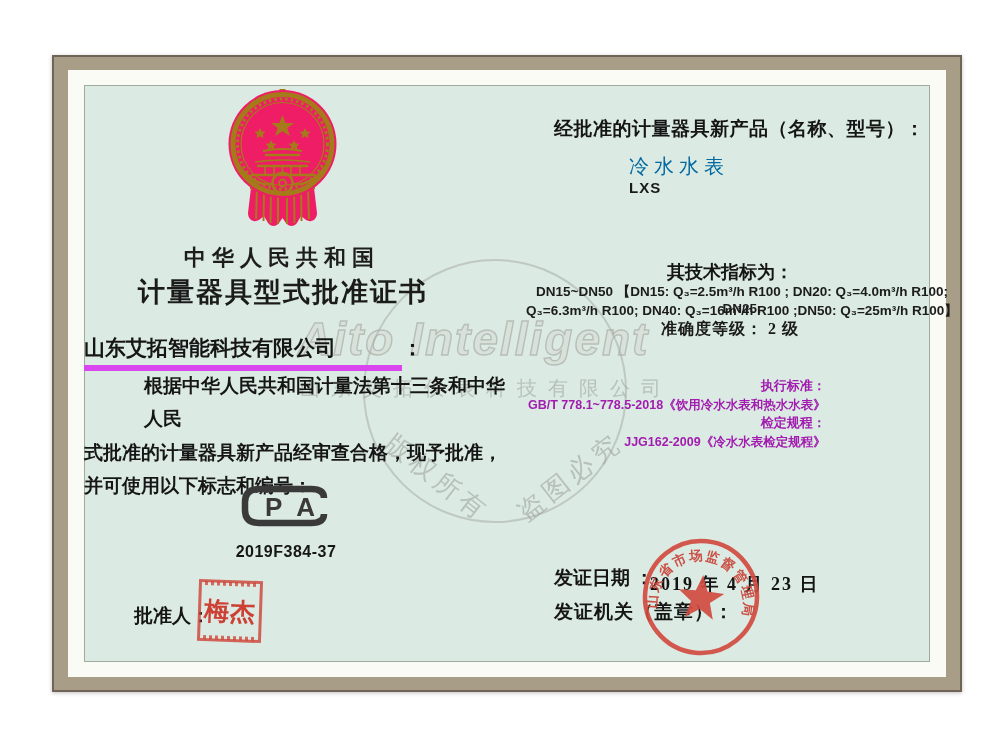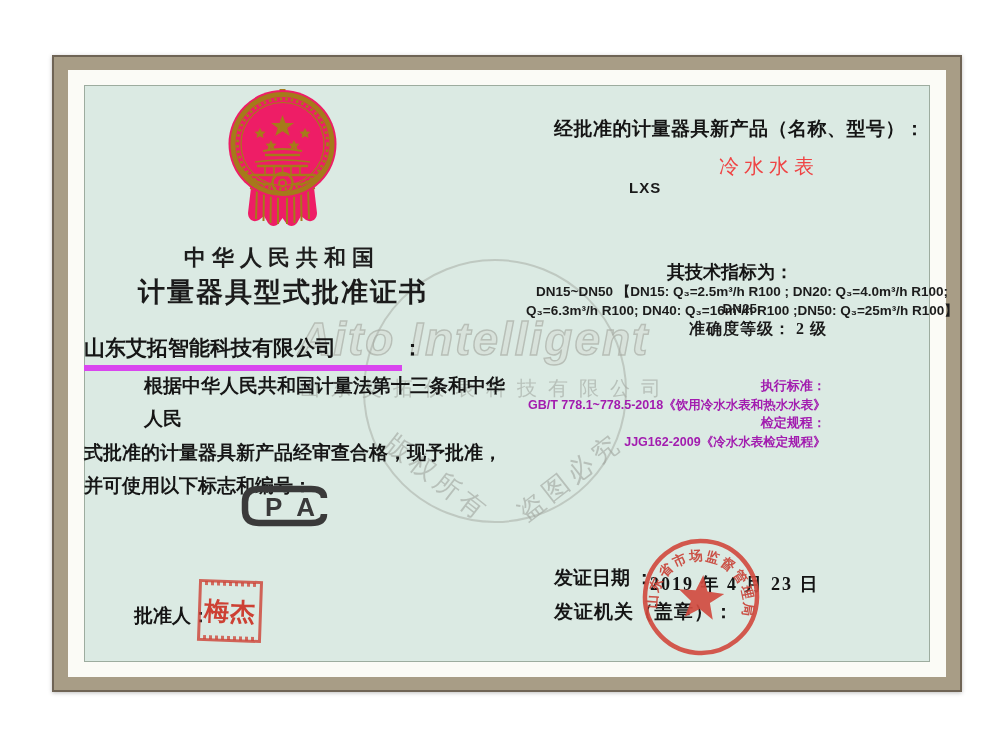--- a/index.html
+++ b/index.html
@@ -44,34 +44,34 @@
             font-size:19px;line-height:33.4px;color:#161616;}
   .body-par .l1{padding-left:60px;}
   .cpa{position:absolute;left:241px;top:485px;}
   .approval-no{position:absolute;left:196px;top:543px;width:180px;text-align:center;
                font-family:"Liberation Sans","DejaVu Sans",sans-serif;
                font-weight:600;font-size:16px;letter-spacing:.5px;color:#161616;}
   .approver-label{position:absolute;left:134px;top:603px;font-weight:700;font-size:19px;color:#151515;}
   
   .product-label{position:absolute;left:554px;top:116px;font-weight:700;font-size:19px;
                  letter-spacing:.5px;color:#151515;}
-  .product-name{position:absolute;left:629px;top:153px;width:190px;text-align:right;
-                font-size:20px;letter-spacing:5px;color:#ef4444;}
+  .product-name{position:absolute;left:629px;top:153px;width:190px;text-align:left;
+                font-size:20px;letter-spacing:5px;color:#0369a1;}
   .product-model{position:absolute;left:629px;top:179px;width:190px;text-align:left;
                  font-family:"Liberation Sans","DejaVu Sans",sans-serif;
                  font-weight:600;font-size:15px;letter-spacing:1px;color:#1a1a1a;}
   .tech-label{position:absolute;left:520px;top:260px;width:420px;text-align:center;
               font-weight:700;font-size:18px;color:#151515;}
   .spec{position:absolute;width:452px;left:516px;text-align:center;
         font-family:"Liberation Sans","DejaVu Sans",sans-serif;
         font-weight:600;font-size:13.5px;color:#1c1c1c;}
   .spec.s1{top:283px;}
   .spec.s2{top:302px;}
   .accuracy{position:absolute;left:520px;top:319px;width:420px;text-align:center;
-            font-weight:700;font-size:16px;letter-spacing:1px;color:#1a1a1a;padding-left:28px;}
+            font-weight:700;font-size:16px;letter-spacing:1px;color:#1a1a1a;}
   .standards{position:absolute;left:528px;top:377px;line-height:18.5px;color:#a21caf;text-align:right;}
   .standards .lab{font-weight:700;font-size:13px;}
   .standards .val{font-family:"Liberation Sans","DejaVu Sans",sans-serif;
                   font-weight:600;font-size:12.5px;}
   .date-label{position:absolute;left:554px;top:565px;font-weight:700;font-size:19px;color:#151515;}
   .date-value{position:absolute;left:650px;top:572px;font-weight:700;font-size:18px;
               letter-spacing:2px;color:#141414;}
   .issuer-label{position:absolute;left:554px;top:599px;font-weight:700;font-size:19px;
                 letter-spacing:1px;color:#151515;}
   
@@ -160,20 +160,21 @@
     <div class="body-par">
       <div class="l1">根据中华人民共和国计量法第十三条和中华人民</div>
       <div>式批准的计量器具新产品经审查合格，现予批准，</div>
       <div>并可使用以下标志和编号：</div>
     </div>
 
     <svg class="cpa" width="90" height="42" viewBox="0 0 90 42">
       <path d="M83,13 C83,6 77,4 70,4 L18,4 C8,4 4,9 4,17 L4,25 C4,33 8,38 18,38 L70,38 C77,38 83,36 83,29" fill="none" stroke="#3a3a3a" stroke-width="6.5"></path>
       <text x="24" y="31" font-family="Liberation Sans, DejaVu Sans, sans-serif" font-size="26" font-weight="700" letter-spacing="4" fill="#3a3a3a">P A</text>
     </svg>
+    <div class="approval-no">2019F384-37</div>
 
     <div class="approver-label">批准人：</div>
 
     <div class="product-label">经批准的计量器具新产品（名称、型号）：</div>
     <div class="product-name">冷水水表</div>
     <div class="product-model">LXS</div>
 
     <div class="tech-label">其技术指标为：</div>
     <div class="spec s1">DN15~DN50 【DN15: Q₃=2.5m³/h R100 ; DN20: Q₃=4.0m³/h R100; DN25:</div>
     <div class="spec s2">Q₃=6.3m³/h R100; DN40: Q₃=16m³/h R100 ;DN50: Q₃=25m³/h R100】</div>

